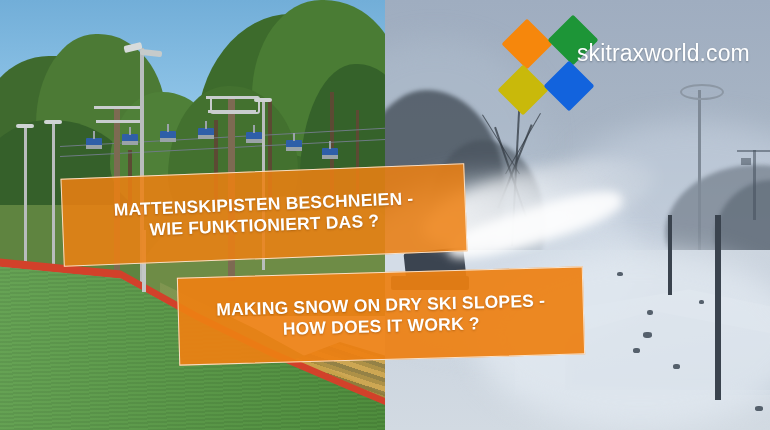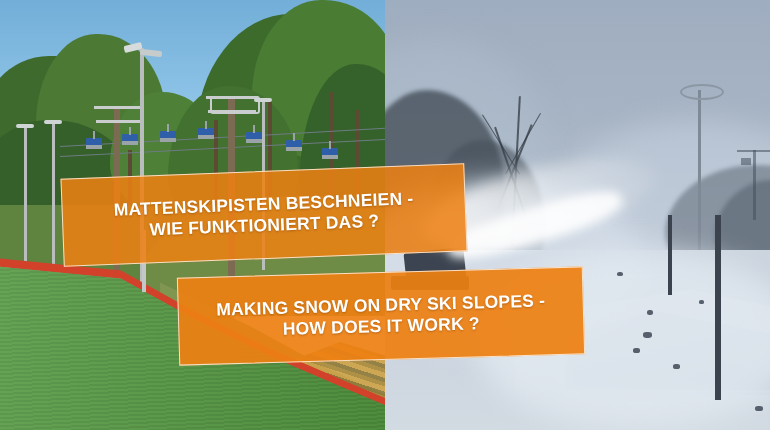--- a/index.html
+++ b/index.html
@@ -290,20 +290,27 @@
 
     <div class="speck" style="left:262px;top:310px;width:6px;height:5px;"></div>
     <div class="speck" style="left:258px;top:332px;width:9px;height:6px;"></div>
     <div class="speck" style="left:248px;top:348px;width:7px;height:5px;"></div>
     <div class="speck" style="left:288px;top:364px;width:7px;height:5px;"></div>
     <div class="speck" style="left:314px;top:300px;width:5px;height:4px;"></div>
     <div class="speck" style="left:370px;top:406px;width:8px;height:5px;"></div>
     <div class="speck" style="left:232px;top:272px;width:6px;height:4px;"></div>
   </div>
 
+  <div class="logo">
+    <div class="dia dia-orange"></div>
+    <div class="dia dia-green"></div>
+    <div class="dia dia-gold"></div>
+    <div class="dia dia-blue"></div>
+    <div class="logo-text">skitraxworld.com</div>
+  </div>
 
   <div class="banner banner-de">
     <div>
       <span>MATTENSKIPISTEN BESCHNEIEN -</span><br>
       <span>WIE FUNKTIONIERT DAS ?</span>
     </div>
   </div>
 
   <div class="banner banner-en">
     <div>

